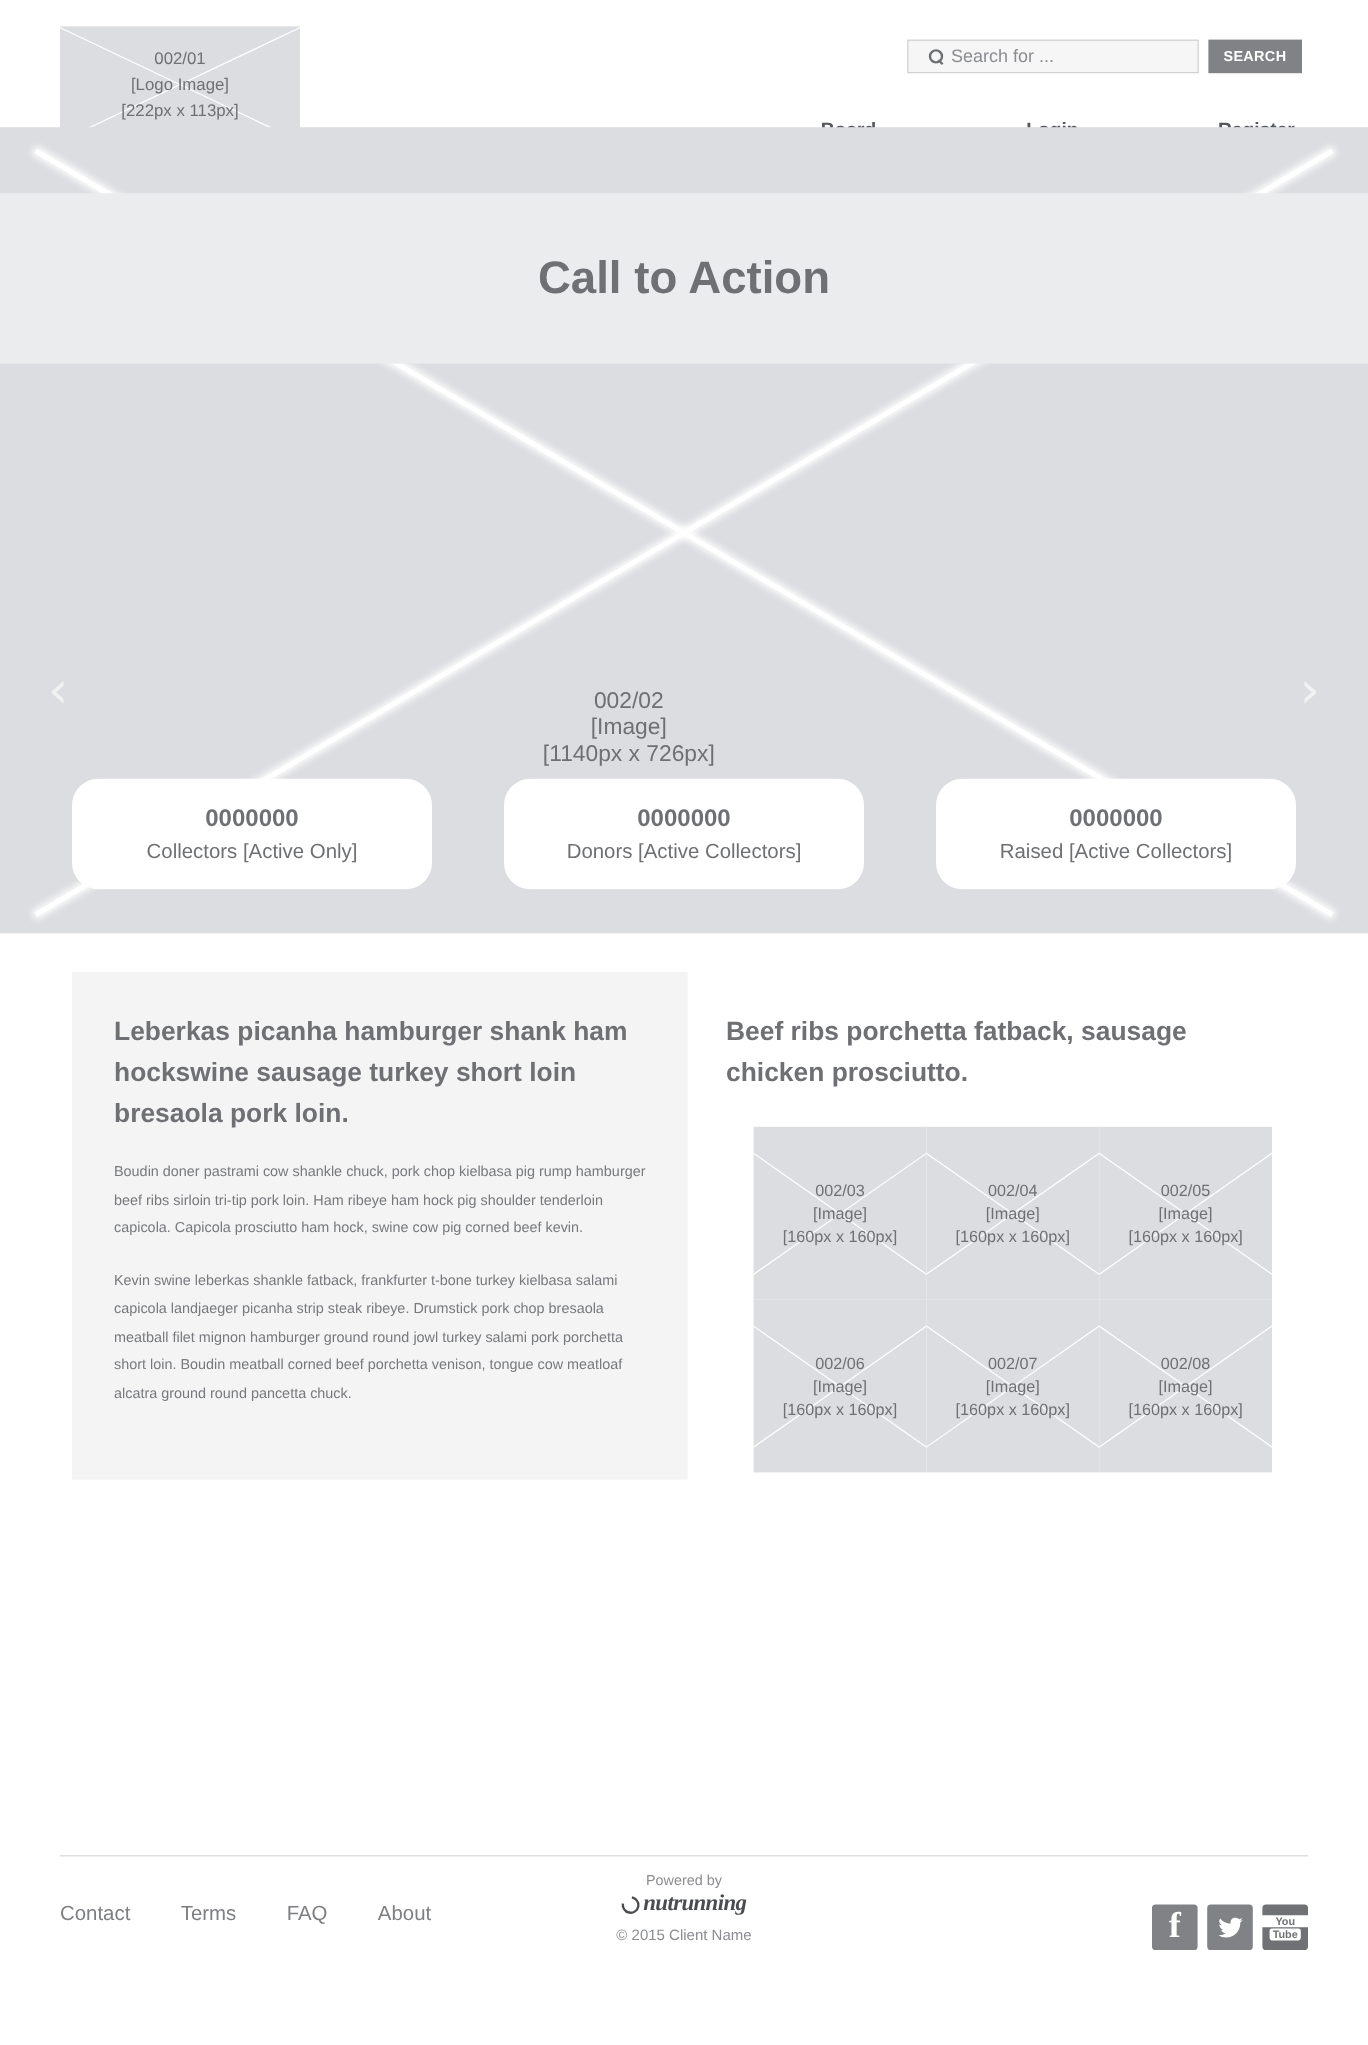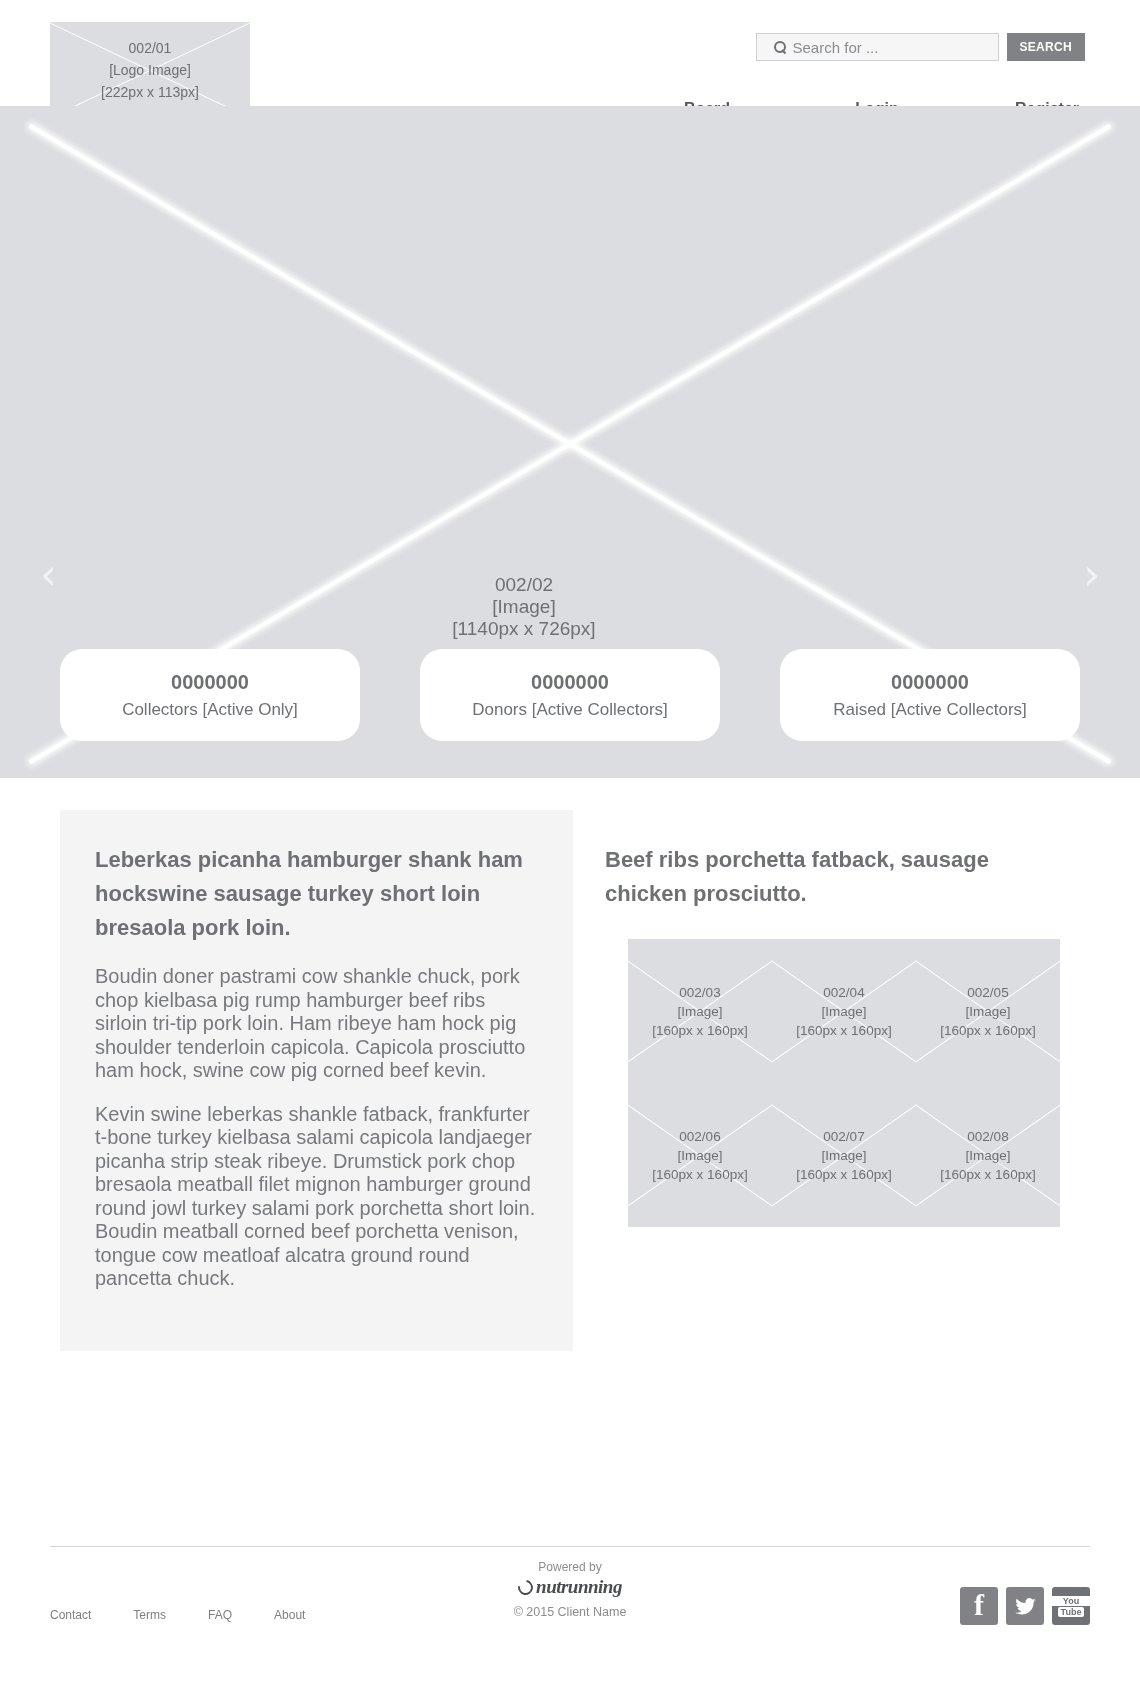--- a/index.html
+++ b/index.html
@@ -155,21 +155,21 @@
   #col-left {
     width: 513px;
     background: #f4f4f5;
     padding: 33px 35px 40px 35px;
   }
   #col-left h2, #col-right h2 {
     font-size: 22px; line-height: 34px; font-weight: bold;
     color: #6e7073; margin-bottom: 20px;
   }
   #col-left p {
-    font-size: 20px; line-height: 23.5px; color: #77797c;
+    font-size: 12px; line-height: 23.5px; color: #77797c;
     margin-bottom: 20px;
   }
   #col-right { width: 470px; padding-top: 33px; }
   #col-right h2 { margin-bottom: 28px; }
 
   #thumb-grid {
     width: 432px;
     display: grid;
     grid-template-columns: repeat(3, 144px);
     grid-template-rows: repeat(2, 144px);
@@ -186,21 +186,21 @@
     padding: 0 50px;
   }
   #footer-rule { margin-top: 32px; height: 1px; background: #d6d7d9; width: 1040px; }
   #footer-inner {
     position: relative; height: 120px;
     display: flex; align-items: flex-start; justify-content: space-between;
     padding-top: 38px;
   }
   #footer-links { display: flex; }
   #footer-links a {
-    font-size: 12px; color: #7d7f82; text-decoration: none; margin-right: 42px; margin-top: 23px;
+    font-size: 17px; color: #7d7f82; text-decoration: none; margin-right: 42px;
   }
   #footer-center {
     position: absolute; left: 0; right: 0; top: 13px;
     text-align: center;
   }
   #powered-by { font-size: 12px; color: #8b8d90; margin-bottom: 2px; }
   #brand-logo {
     font-family: "Liberation Serif", serif;
     font-size: 19px; font-weight: bold; font-style: italic;
     color: #4a4c4f; letter-spacing: -0.5px;
@@ -253,20 +253,23 @@
     <a href="#">Board</a>
     <a href="#">Login</a>
     <a href="#">Register</a>
   </nav>
 </div>
 
 <div id="hero">
   <div class="x1" style="transform:rotate(30.5deg)"></div>
   <div class="x2" style="transform:rotate(-30.5deg)"></div>
 
+  <div id="cta-band">
+    <div id="cta-title">Call to Action</div>
+  </div>
 
   <div id="hero-caption">002/02
 [Image]
 [1140px x 726px]</div>
 
   <div class="arrow" id="arrow-prev">‹</div>
   <div class="arrow" id="arrow-next">›</div>
 
   <div id="stats">
     <div class="stat-card">

